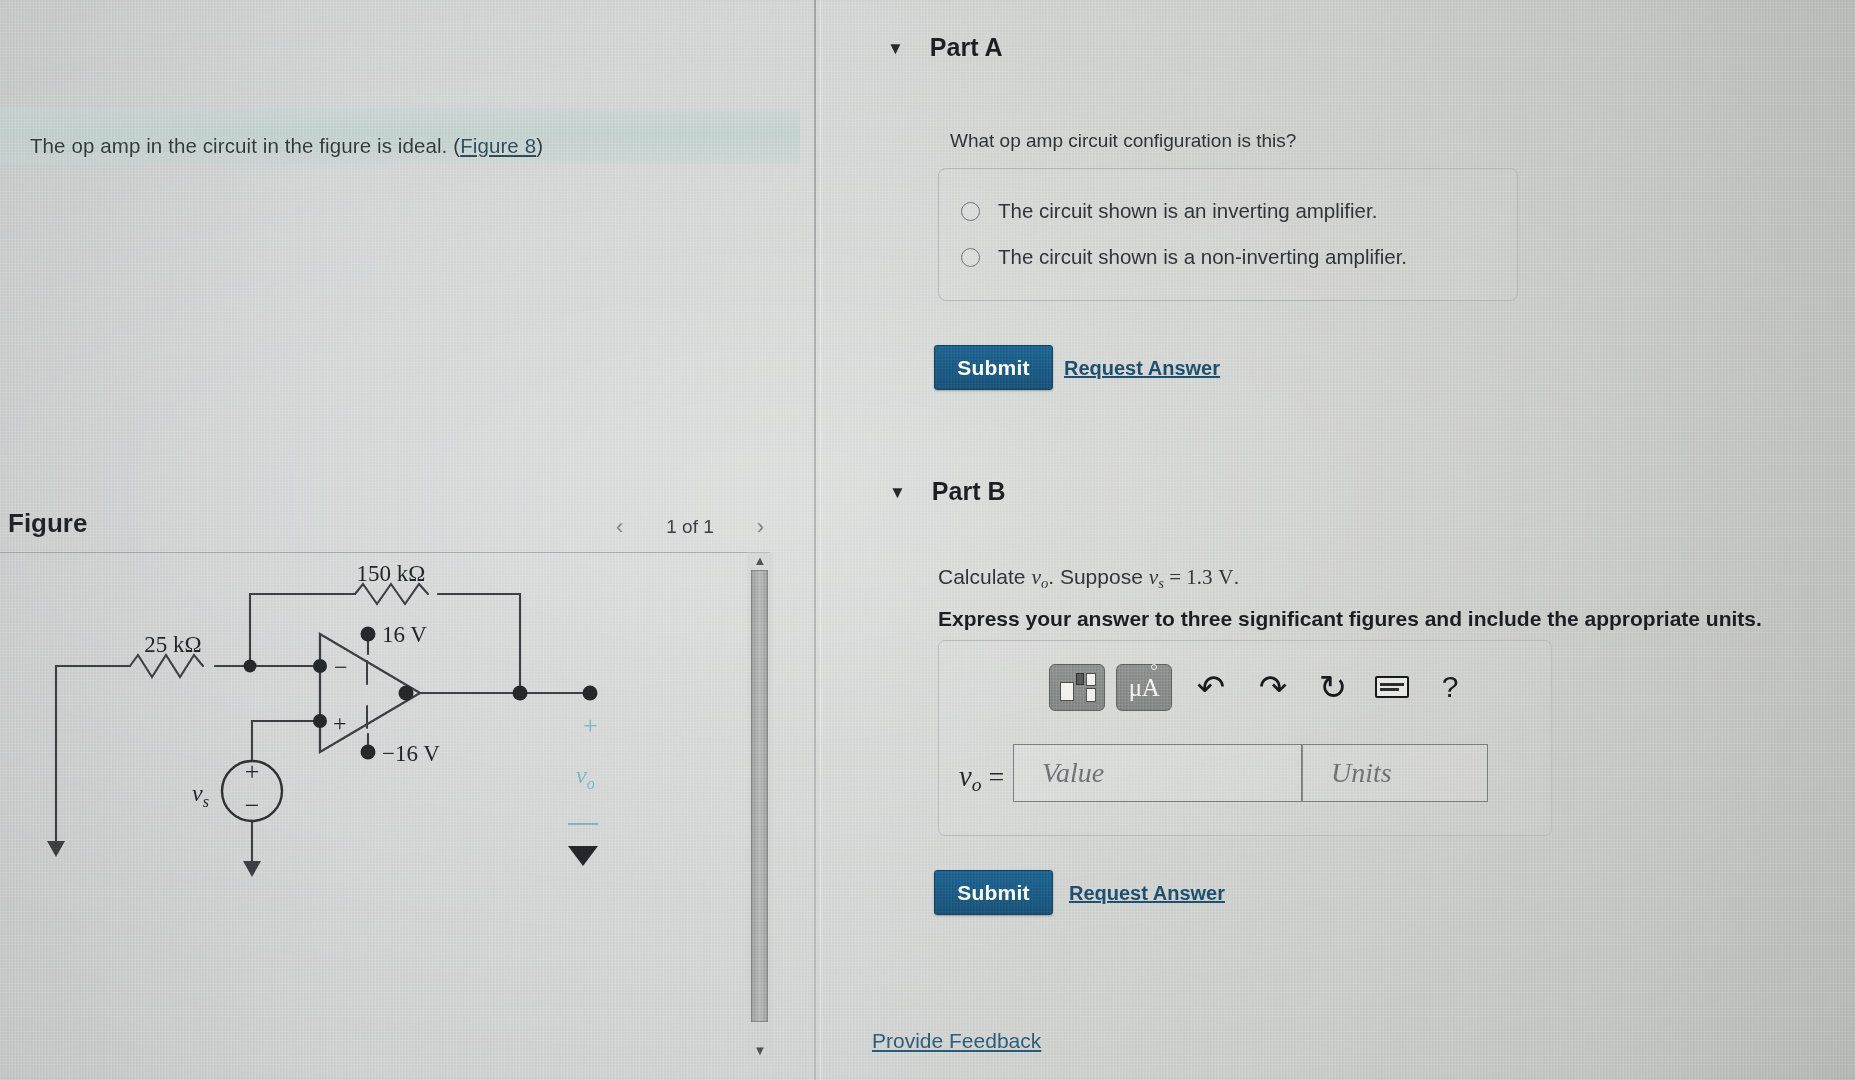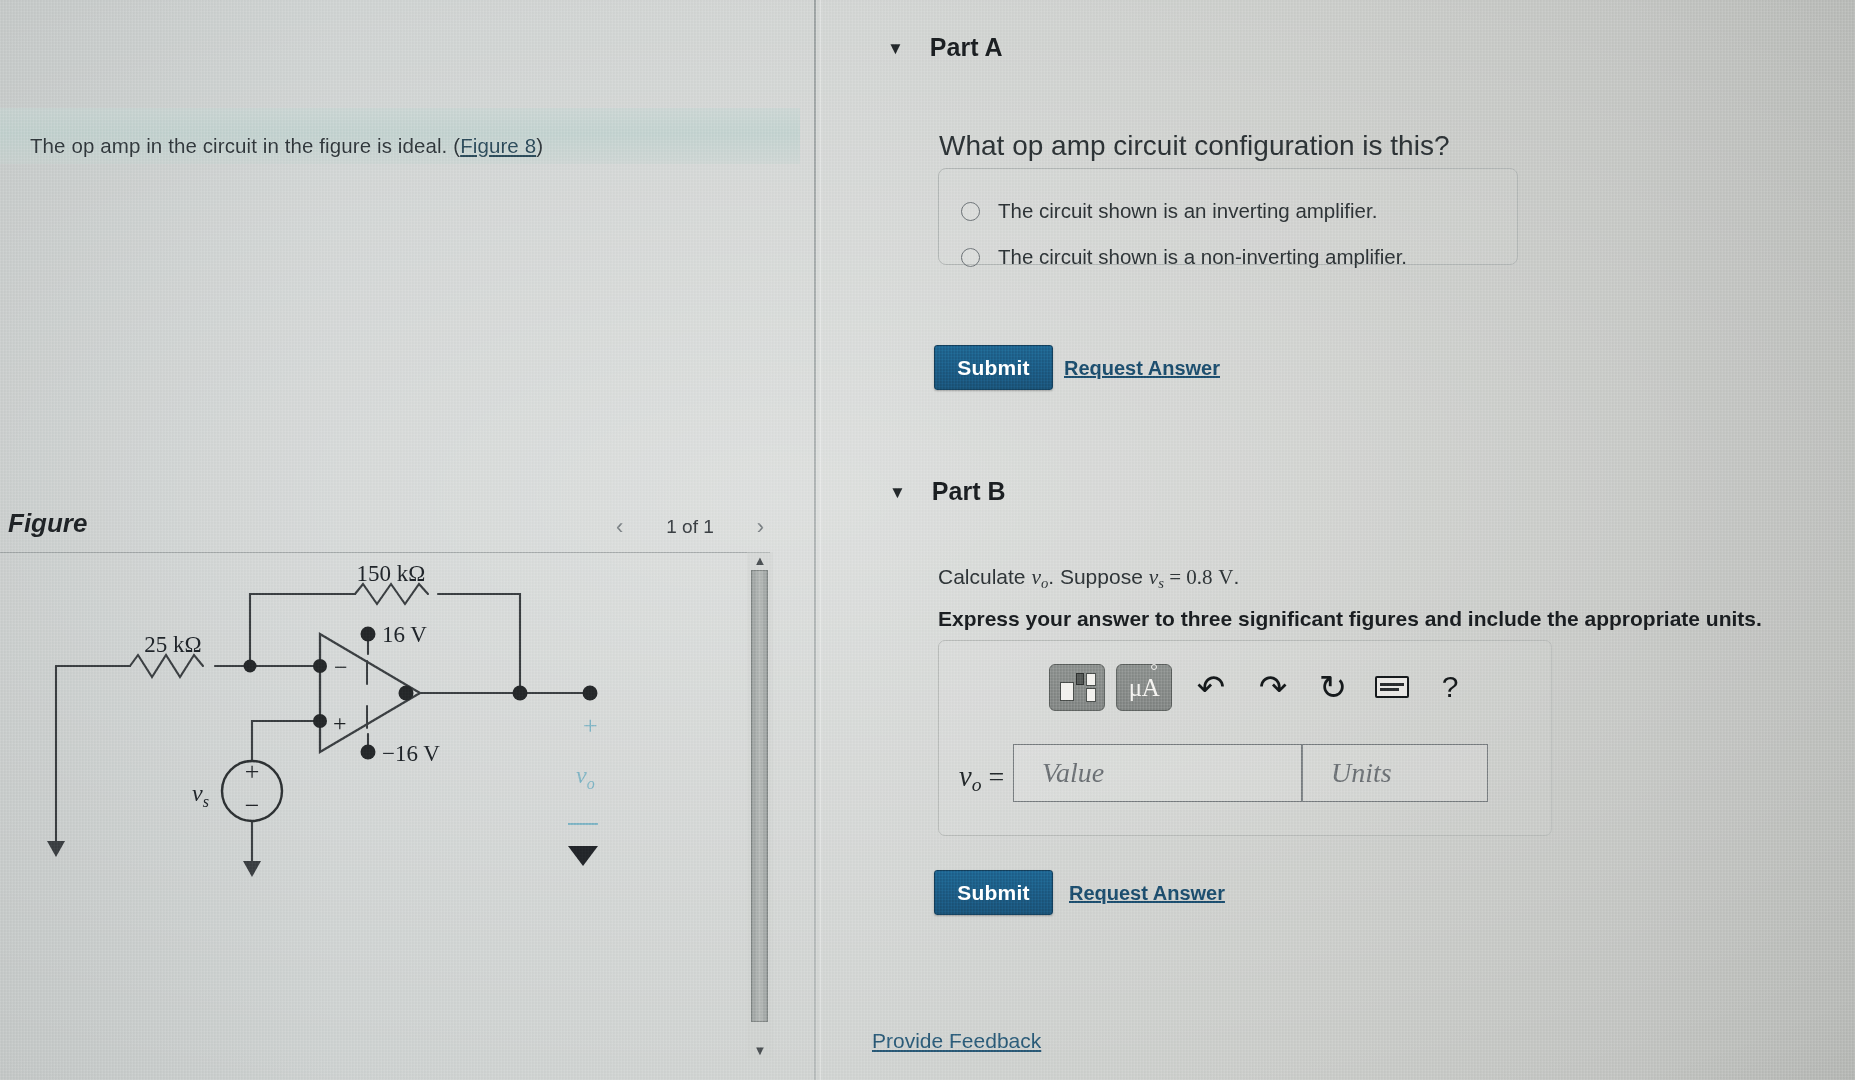--- a/index.html
+++ b/index.html
@@ -45,21 +45,20 @@
     text-shadow: 0 0 1.2px rgba(255,255,255,.55);
   }
   #statement .figlink {
     color: #2d4b5a; text-decoration: underline; cursor: pointer;
   }
 
   #figure-title {
     position: absolute; left: 8px; top: 508px;
     font-size: 26px; font-weight: bold; color: #1f2326;
     text-shadow: 0 0 1px rgba(255,255,255,.5);
-    font-style: italic;
   }
   #fig-nav {
     position: absolute; left: 610px; top: 512px; width: 160px; height: 30px;
     display: flex; align-items: center; justify-content: space-between;
     color: #5b6165; font-size: 19px;
   }
   #fig-nav .arrow { font-size: 22px; color: #7b8185; padding: 0 6px; cursor: pointer; }
   #fig-nav .pagecount { font-size: 19px; color: #3c4145; }
 
   #fig-divider {
@@ -112,26 +111,26 @@
     transform: translateY(1px);
   }
   .part-header .part-label {
     font-size: 25px; font-weight: bold; color: #1b1f22;
     text-shadow: 0 0 1px rgba(255,255,255,.4);
   }
   #partA-header { left: 63px; top: 33px; }
   #partB-header { left: 65px; top: 477px; }
 
   #partA-question {
-    position: absolute; left: 115px; top: 130px;
-    font-size: 28px; color: #2d3336;
+    position: absolute; left: 126px; top: 130px;
+    font-size: 19px; color: #2d3336;
   }
 
   #choices-box {
-    position: absolute; left: 114px; top: 168px; width: 580px; height: 97px;
+    position: absolute; left: 114px; top: 168px; width: 580px; height: 133px;
     border: 1px solid #b3b7b6;
     border-radius: 8px;
     background: rgba(255,255,255,0.045);
   }
   .choice {
     position: absolute; left: 22px; display: flex; align-items: center; gap: 18px;
     font-size: 20.5px; color: #2e3437;
   }
   .choice:nth-of-type(1) { top: 30px; }
   .choice:nth-of-type(2) { top: 76px; }
@@ -381,21 +380,21 @@
     </div>
 
     <div class="submit-btn" id="partA-submit">Submit</div>
     <div class="req-answer" id="partA-request">Request Answer</div>
 
     <div class="part-header" id="partB-header">
       <span class="caret">▼</span>
       <span class="part-label">Part B</span>
     </div>
 
-    <div id="partB-prompt"><span>Calculate </span><span class="mvar">v</span><span class="msub">o</span><span>. Suppose </span><span class="mvar">v</span><span class="msub">s</span><span class="mup"> = 0.8</span>&nbsp;<span class="mup">V</span><span>.</span></div>
+    <div id="partB-prompt"><span>Calculate </span><span class="mvar">v</span><span class="msub">o</span><span>. Suppose </span><span class="mvar">v</span><span class="msub">s</span><span class="mup"> = 1.3</span>&nbsp;<span class="mup">V</span><span>.</span></div>
 
     <div id="partB-note">Express your answer to three significant figures and include the appropriate units.</div>
 
     <div id="answer-box">
 
       <div id="answer-toolbar">
         <div class="tb-sq" id="tb-template">
           <span class="tmpl-glyph">
             <i class="a"></i>
               <i class="b"></i>

